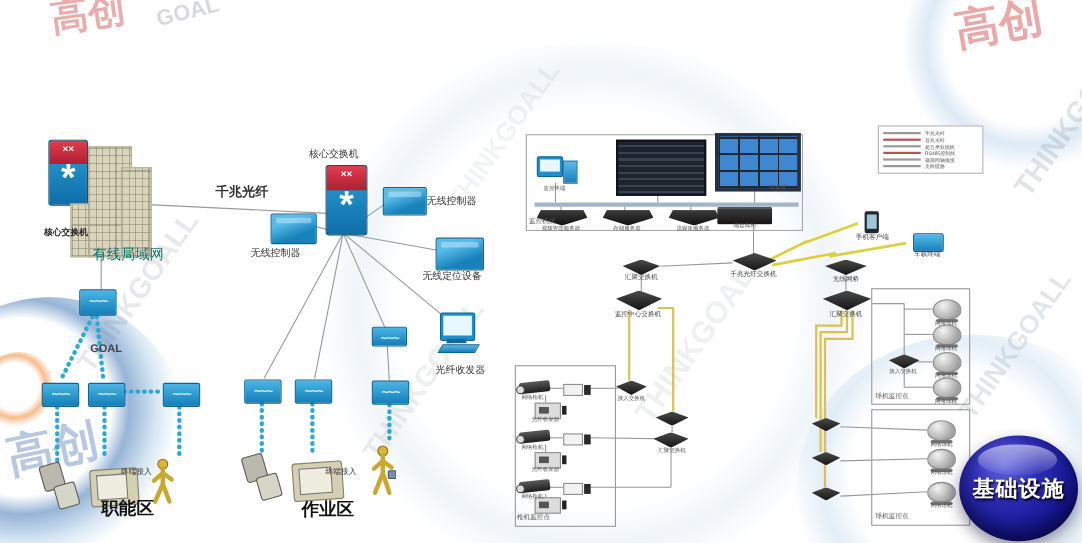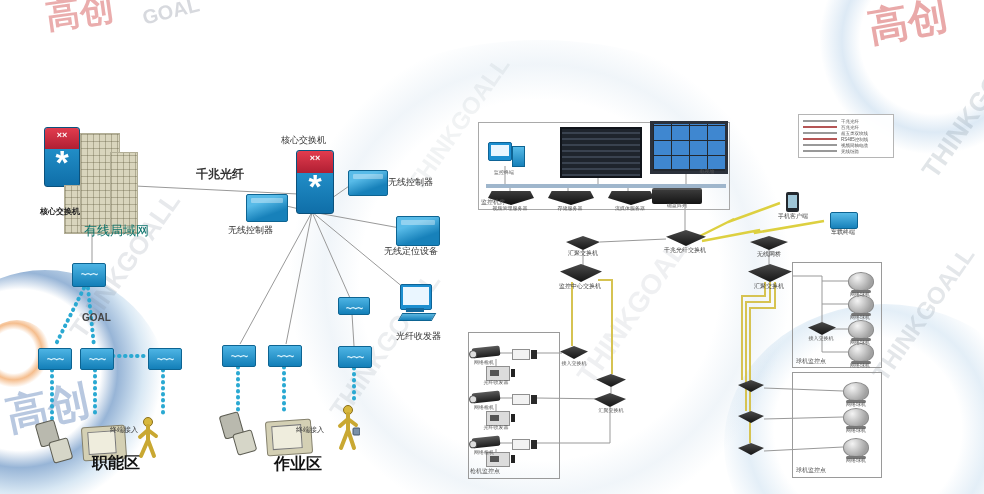--- a/index.html
+++ b/index.html
@@ -350,14 +350,17 @@
       <span class="dl" style="left: 464px; top: 360px; font-size: 5px; color: rgb(85, 85, 85); width: 40px; text-align: center; white-space: normal;">网络枪机</span>
       <span class="dl" style="left: 464px; top: 405px; font-size: 5px; color: rgb(85, 85, 85); width: 40px; text-align: center; white-space: normal;">网络枪机</span>
       <span class="dl" style="left: 464px; top: 450px; font-size: 5px; color: rgb(85, 85, 85); width: 40px; text-align: center; white-space: normal;">网络枪机</span>
       <span class="dl" style="left: 480px; top: 380px; font-size: 5px; color: rgb(85, 85, 85); width: 32px; text-align: center; white-space: normal;">光纤收发器</span>
       <span class="dl" style="left: 480px; top: 425px; font-size: 5px; color: rgb(85, 85, 85); width: 32px; text-align: center; white-space: normal;">光纤收发器</span>
       <span class="dl" style="left: 470px; top: 468px; font-size: 6px; color: rgb(85, 85, 85);">枪机监控点</span>
       <span class="dl" style="left: 552px; top: 361px; font-size: 5px; color: rgb(85, 85, 85); width: 44px; text-align: center; white-space: normal;">接入交换机</span>
       <span class="dl" style="left: 588px; top: 408px; font-size: 5px; color: rgb(85, 85, 85); width: 46px; text-align: center; white-space: normal;">汇聚交换机</span>
     </div>
 
+  <div class="sphere">
+    <span>基础设施</span>
+  </div>
 
 </div>
 
 </body></html>

